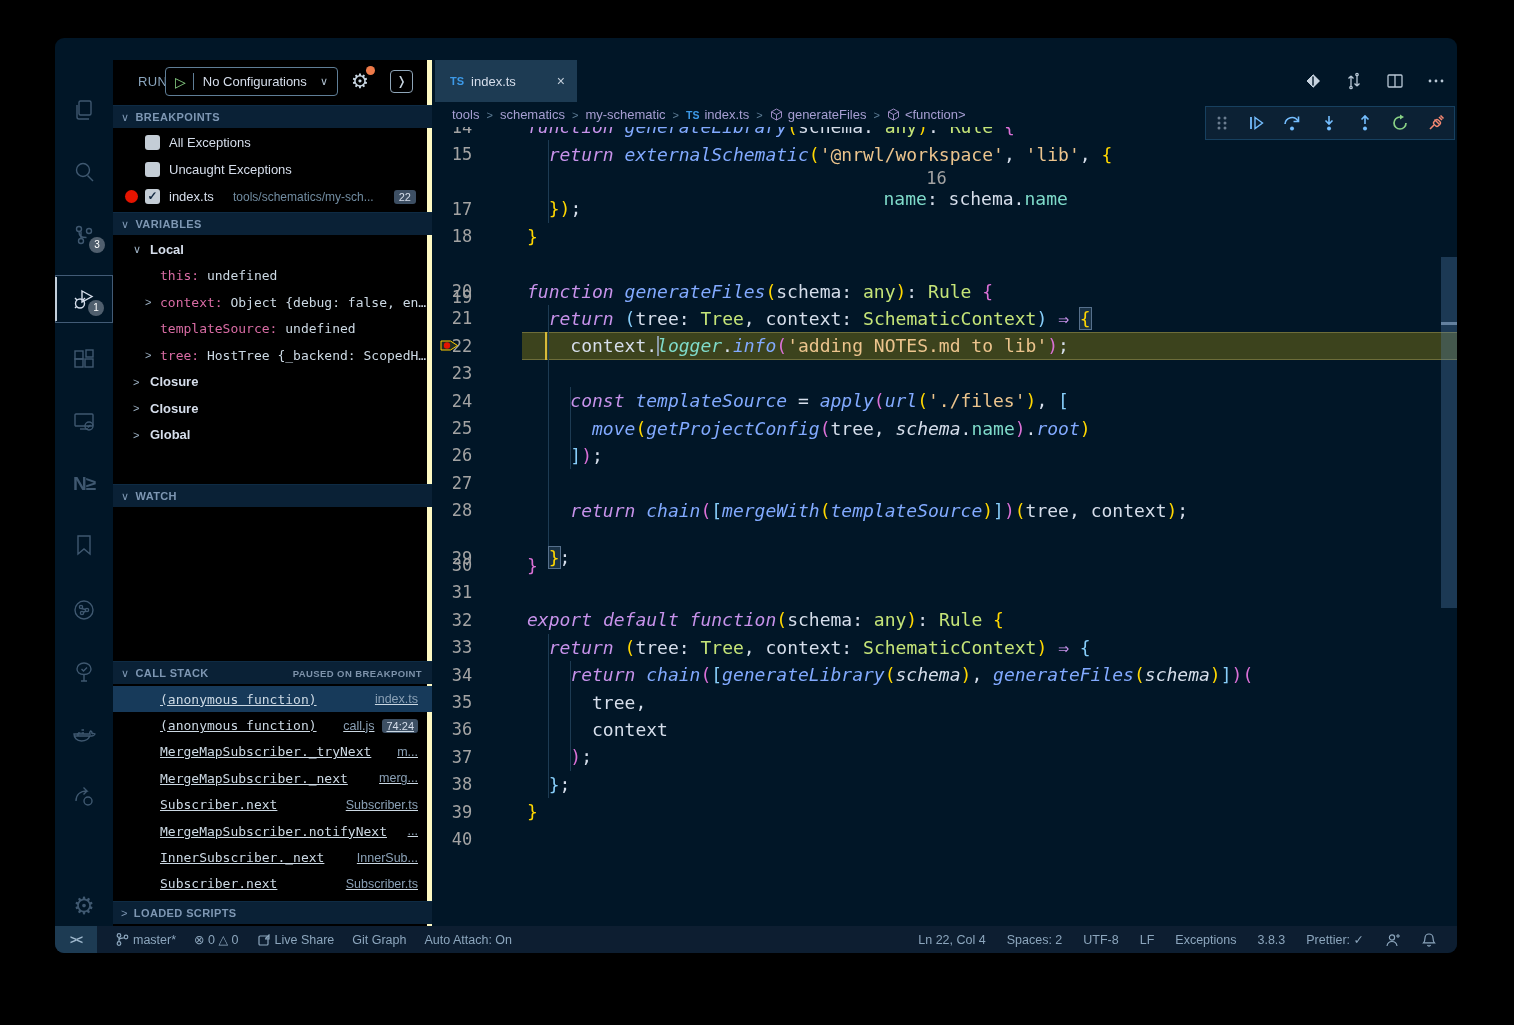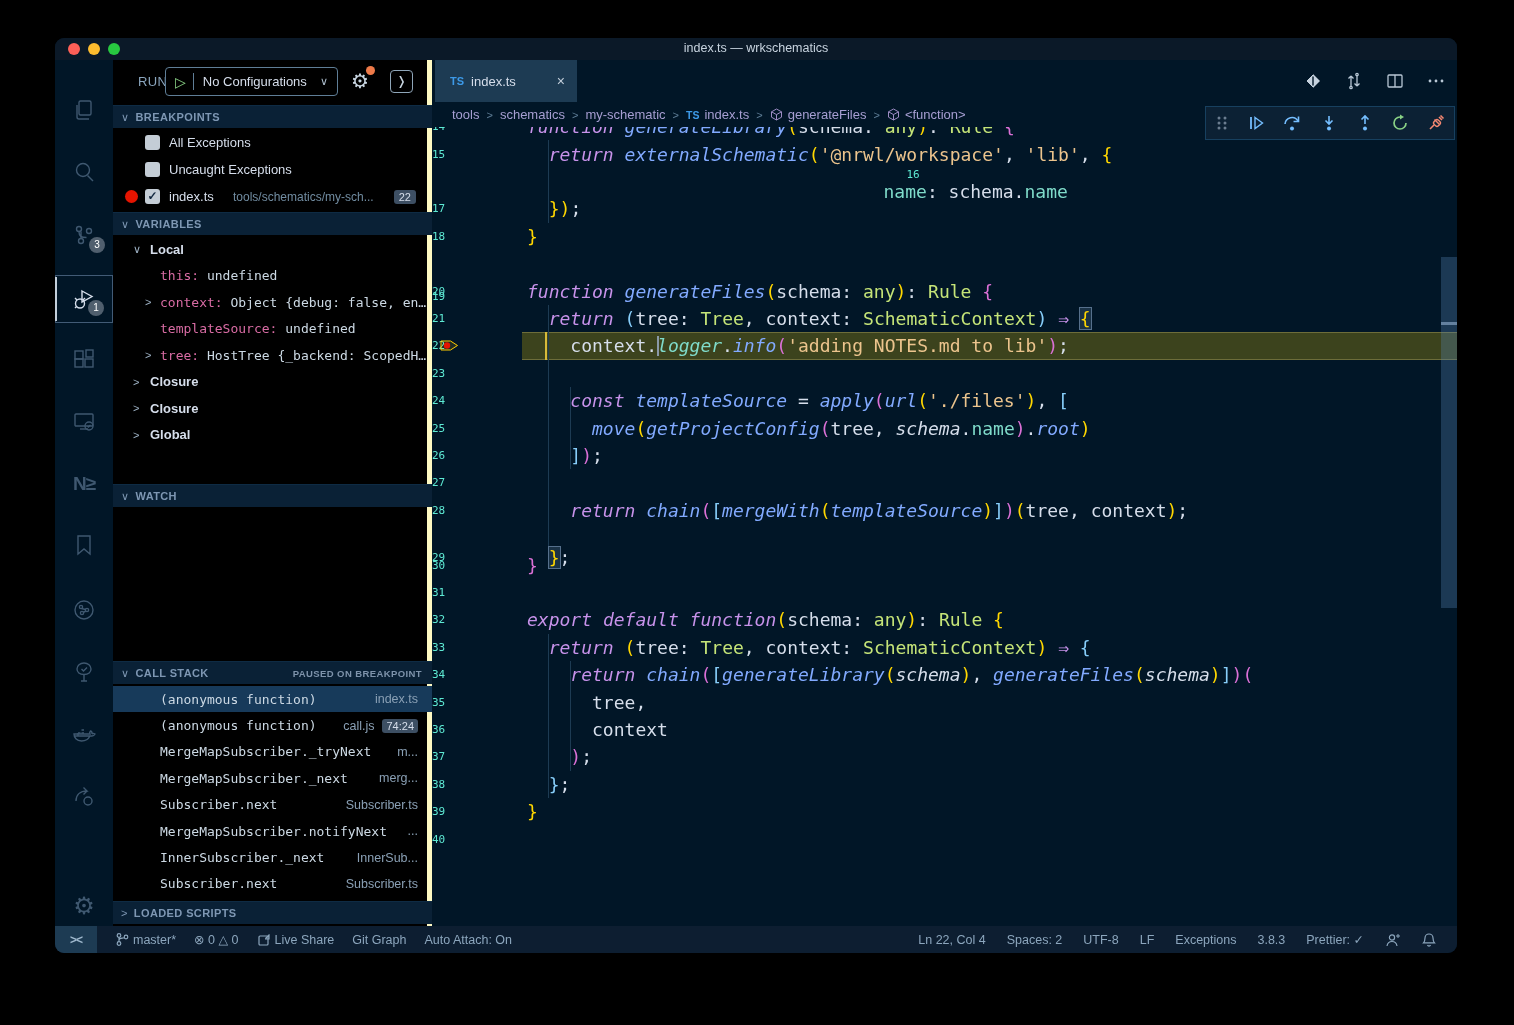--- a/index.html
+++ b/index.html
@@ -45,21 +45,21 @@
               color:#11273f; font-size:12px; line-height:15px; text-align:center; font-weight:bold; }
   .bp-label { position:absolute; left:56px; }
   .bp-path { position:absolute; left:120px; color:#718ca1; font-size:12px; }
   .bp-badge { position:absolute; right:16px; background:#3d4f63; color:#d6deeb; font-size:11px; border-radius:3px; padding:1px 5px; }
   .var-row { position:absolute; left:0; width:319px; height:26.5px; display:flex; align-items:center;
              font-family:"DejaVu Sans Mono", monospace; font-size:13px; color:#ccd9e4; white-space:pre; }
   .var-chev { position:absolute; color:#9fb3c6; font-size:11px; font-family:"Liberation Sans",sans-serif; }
   .var-name { color:#d96ca4; }
   .var-scope { font-family:"Liberation Sans",sans-serif; font-weight:bold; color:#d6deeb; font-size:13px; }
   .cs-row { position:absolute; left:0; width:319px; height:26.4px; display:flex; align-items:center;
-            font-family:"DejaVu Sans Mono", monospace; font-size:13px; color:#ccd9e4; }
+            font-family:"DejaVu Sans Mono", monospace; font-size:13px; color:#ccd9e4;text-decoration:underline; }
   .cs-row.selected { background:#173a5a; }
   .cs-name { margin-left:47px; white-space:pre; }
   .cs-file { margin-left:auto; margin-right:14px; color:#8aa0b5; font-size:12.5px; font-family:"Liberation Sans",sans-serif; }
   .cs-badge { margin-right:14px; margin-left:-6px; background:#3d4f63; color:#d6deeb; font-size:11px; border-radius:3px; padding:1px 4px;
               font-family:"Liberation Sans",sans-serif; }
   
   #editor { position:absolute; left:377px; top:22px; width:1025px; height:866px; background:#011627; }
   #tabstrip { position:absolute; left:0; top:0; width:1025px; height:42px; background:#011627; }
   #tab-active { position:absolute; left:3px; top:0; width:142px; height:42px; background:#1d3b53;
                 display:flex; align-items:center; font-size:13px; color:#d6deeb; }
@@ -67,21 +67,21 @@
   #tab-active .close { margin-left:auto; margin-right:12px; color:#c3cfdb; font-size:14px; }
   #editor-actions { position:absolute; right:12px; top:0; height:42px; display:flex; align-items:center; gap:23px; }
   #editor-actions svg { stroke:#b9c8d6; fill:none; stroke-width:1.3; }
   #breadcrumbs { position:absolute; left:0; top:42px; width:1025px; height:25px; background:#011627; z-index:5;
                  display:flex; align-items:center; font-size:13px; color:#a79fd3; }
   #breadcrumbs .sep { color:#5f7e97; margin:0 7px; font-size:11px; }
   #breadcrumbs .ts-mini { color:#3d9ae8; font-weight:bold; font-size:10.5px; margin-right:5px; }
   #breadcrumbs .cube { margin-right:5px; display:inline-flex; }
   .code-line { position:absolute; left:0; width:1009px; height:27.4px; display:flex; align-items:center; white-space:pre;
                font-family:"DejaVu Sans Mono", monospace; font-size:18px; z-index:2; }
-  .code-line .ln { display:inline-block; width:60px; text-align:left; color:#5eead4; font-size:11px; flex:none; }
+  .code-line .ln { display:inline-block; width:60px; text-align:center; color:#a3a3a3; font-size:17px; flex:none; }
   .code-line .src { margin-left:35px; }
   .tk-wh{color:#d6deeb} .tk-whi{color:#d6deeb;font-style:italic}
   .tk-kw{color:#c792ea;font-style:italic} .tk-fn{color:#82aaff;font-style:italic}
   .tk-ty{color:#c5e478} .tk-st{color:#ecc48d} .tk-pr{color:#7fdbca} .tk-pri{color:#7fdbca;font-style:italic}
   .tk-g{color:#ffd700} .tk-o{color:#da70d6} .tk-b{color:#87cefa}
   .tk-gm{color:#ffd700; outline:1px solid #56708c; background:rgba(95,126,151,.28);}
   #line-highlight { position:absolute; left:90px; width:935px; height:27.4px; background:#3c431d;
                     border-top:1px solid rgba(255,235,149,.25); border-bottom:1px solid rgba(255,235,149,.25); z-index:1; }
   #col-marker { position:absolute; left:113px; width:2px; height:27.4px; background:#d7ba3a; z-index:2; }
   #dbg-cursor { position:absolute; left:225px; width:2px; height:20px; background:#8a99a8; z-index:3; }
@@ -98,26 +98,20 @@
                  justify-content:center; font-size:12px; font-weight:bold; letter-spacing:-1px; }
   .sb-item { display:flex; align-items:center; gap:4px; margin-left:18px; white-space:nowrap; }
   #sb-right { margin-left:auto; display:flex; align-items:center; }
   #sb-right .sb-item { margin-left:0; margin-right:21px; }
   .sb-item svg { stroke:#8ca6bd; fill:none; stroke-width:1.2; }
 </style>
 </head>
 <body>
 
 <div id="window">
-  <div id="titlebar">
-    <div class="tl" style="left:13px;background:#ff5f57"></div>
-    <div class="tl" style="left:33px;background:#febc2e"></div>
-    <div class="tl" style="left:53px;background:#28c840"></div>
-    <div id="title-text">index.ts — wrkschematics</div>
-  </div>
 
   <div id="activitybar">
       <div class="act-item" style="top: 26px;">
         <svg width="24" height="24" viewBox="0 0 24 24">
           <rect x="7" y="3" width="12" height="14" rx="1.5"></rect>
           <path d="M5 7v12a2 2 0 0 0 2 2h10"></path>
         </svg>
       </div>
       <div class="act-item" style="top: 88px;">
         <svg width="24" height="24" viewBox="0 0 24 24">

